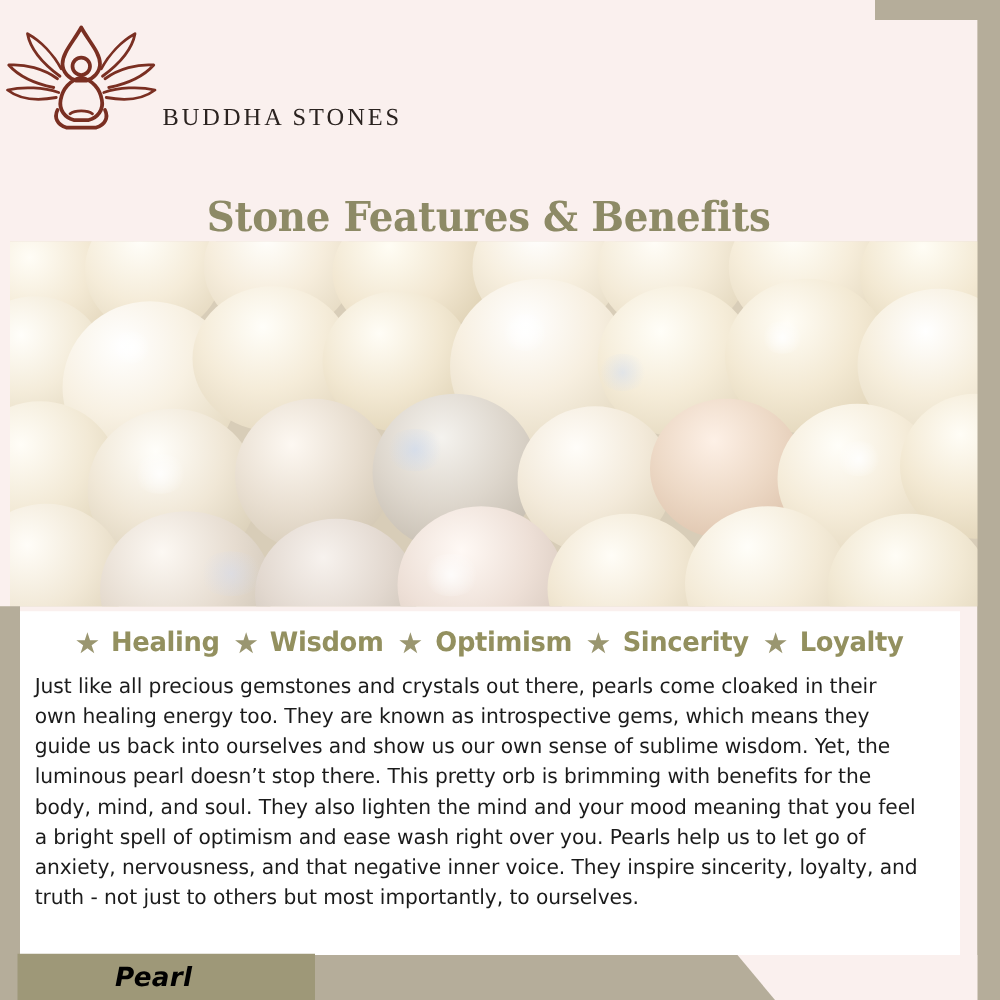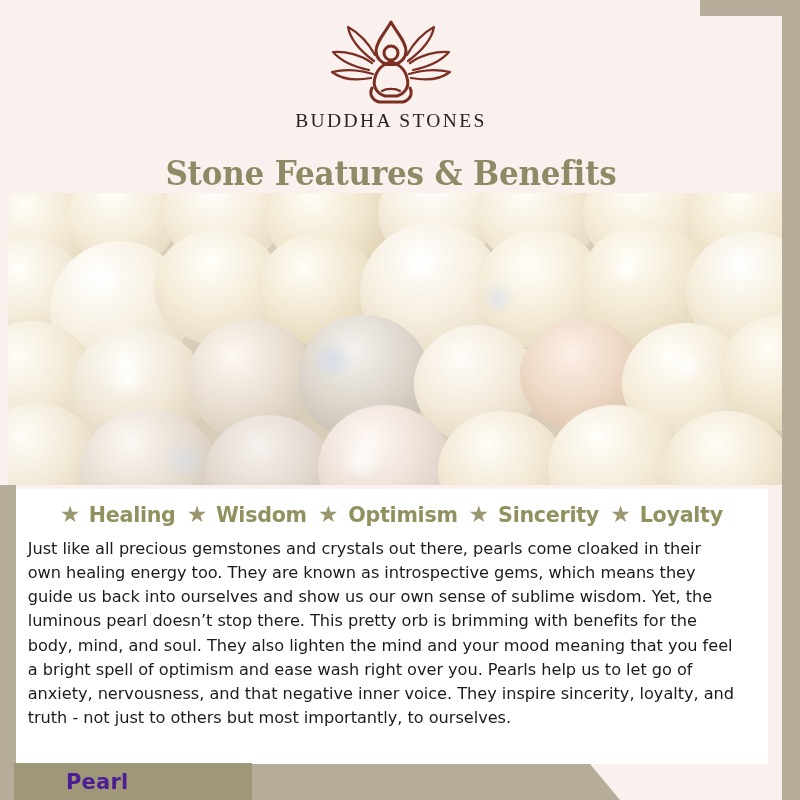--- a/index.html
+++ b/index.html
@@ -33,22 +33,21 @@
     left: 0; top: 0;
     width: 782px; height: 193px;
     background: #faf0ee;
     z-index: 3;
   }
 
   .logo-wrap {
     position: absolute;
     left: 0; right: 0; top: 18px;
     display: flex;
-    flex-direction: column;
-    align-items: center;
+    align-items: flex-end;
   }
 
   .logo-mark { width: 130px; height: 88px; display: block; }
 
   .logo-word {
     margin-top: 4px;
     font-family: "Liberation Serif", serif;
     font-size: 19.5px;
     letter-spacing: 2.4px;
     color: #2b2320;
@@ -94,26 +93,27 @@
     position: absolute;
     left: 14px; bottom: 0;
     width: 238px; height: 37px;
     background: #9e9878;
     display: flex;
     align-items: center;
     z-index: 6;
   }
 
   .caption-text {
-    margin-left: 52px;
-    color: #4c1d95;
+    margin-left: 78px;
+    color: #000000;
     font-family: "DejaVu Sans", sans-serif;
     font-size: 21px;
     font-weight: 700;
     letter-spacing: 0.2px;
+    font-style: italic;
   }
 
   
   .content {
     position: absolute;
     left: 16px; top: 489px;
     width: 752px; height: 283px;
     background: #ffffff;
     z-index: 4;
   }

